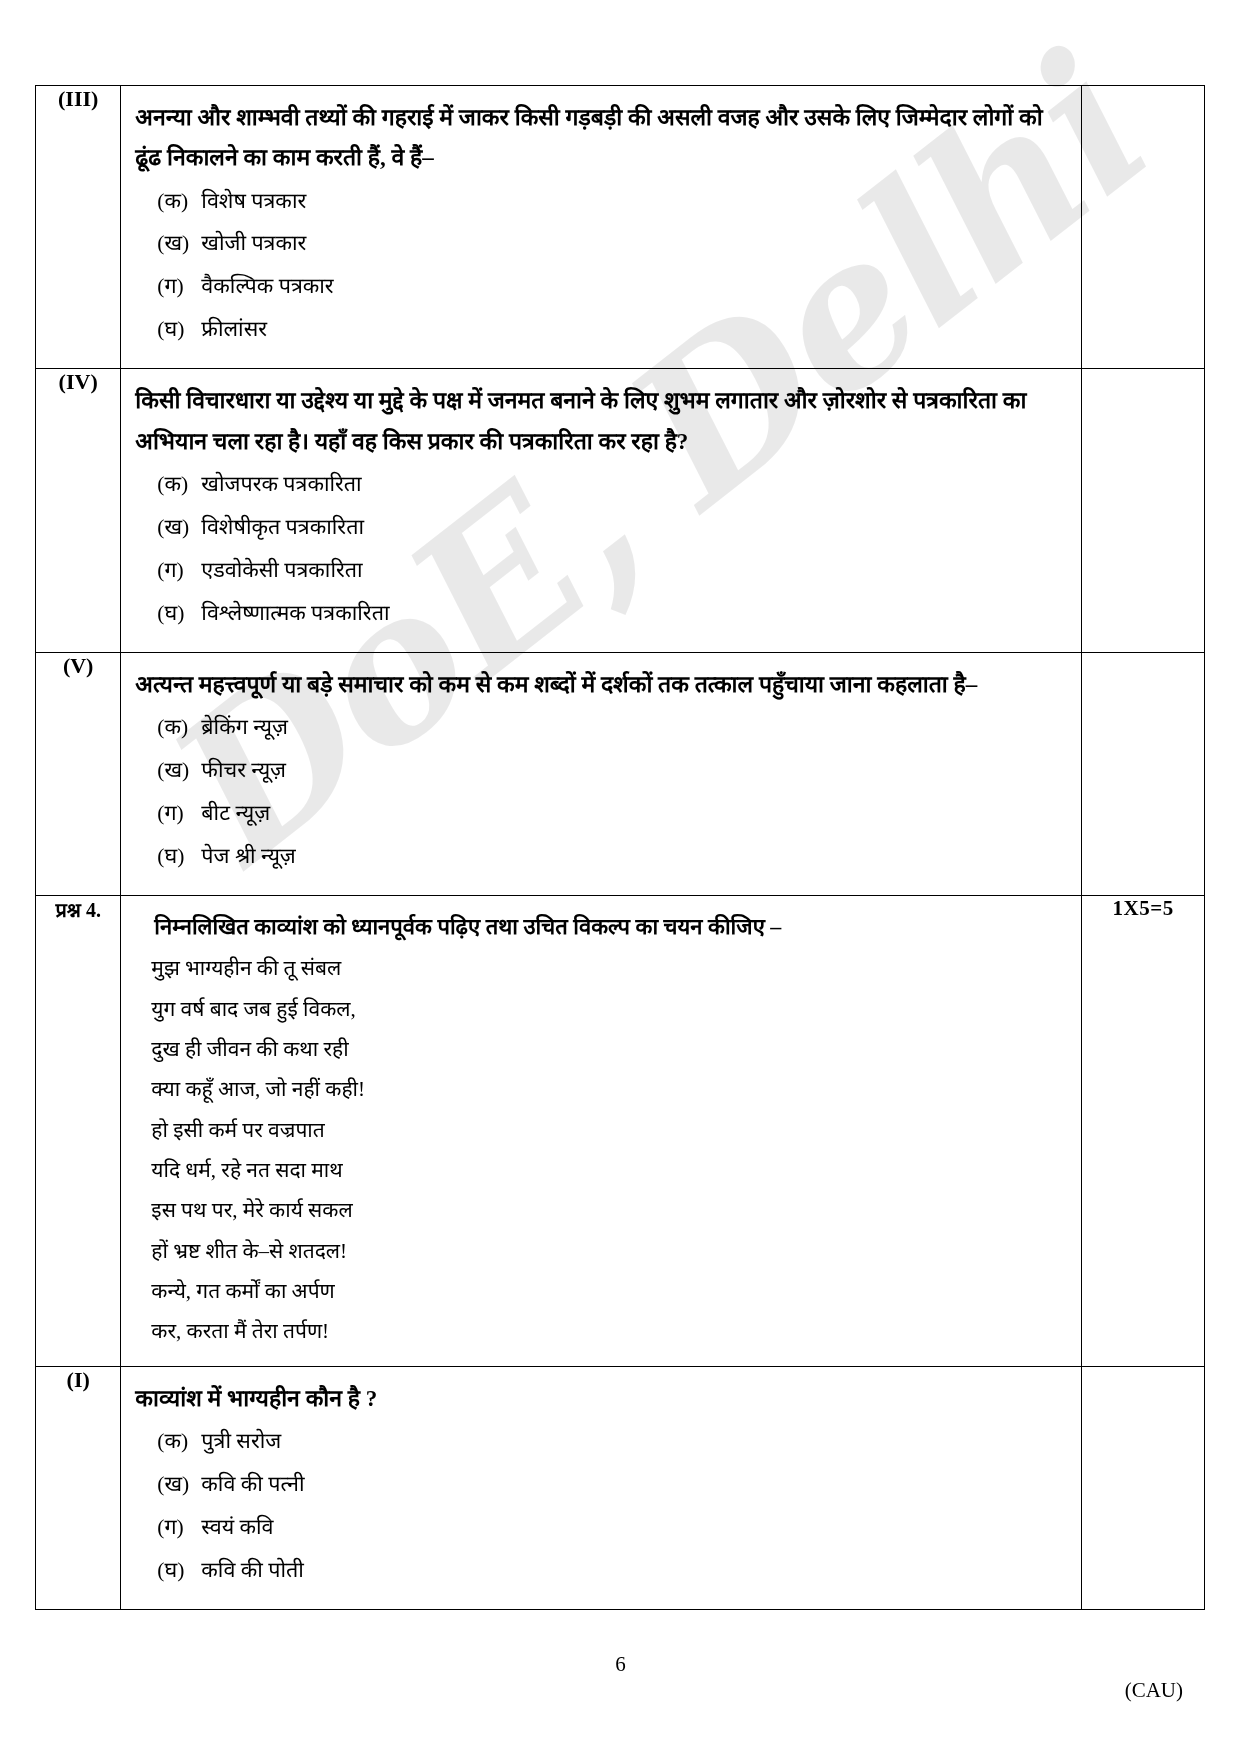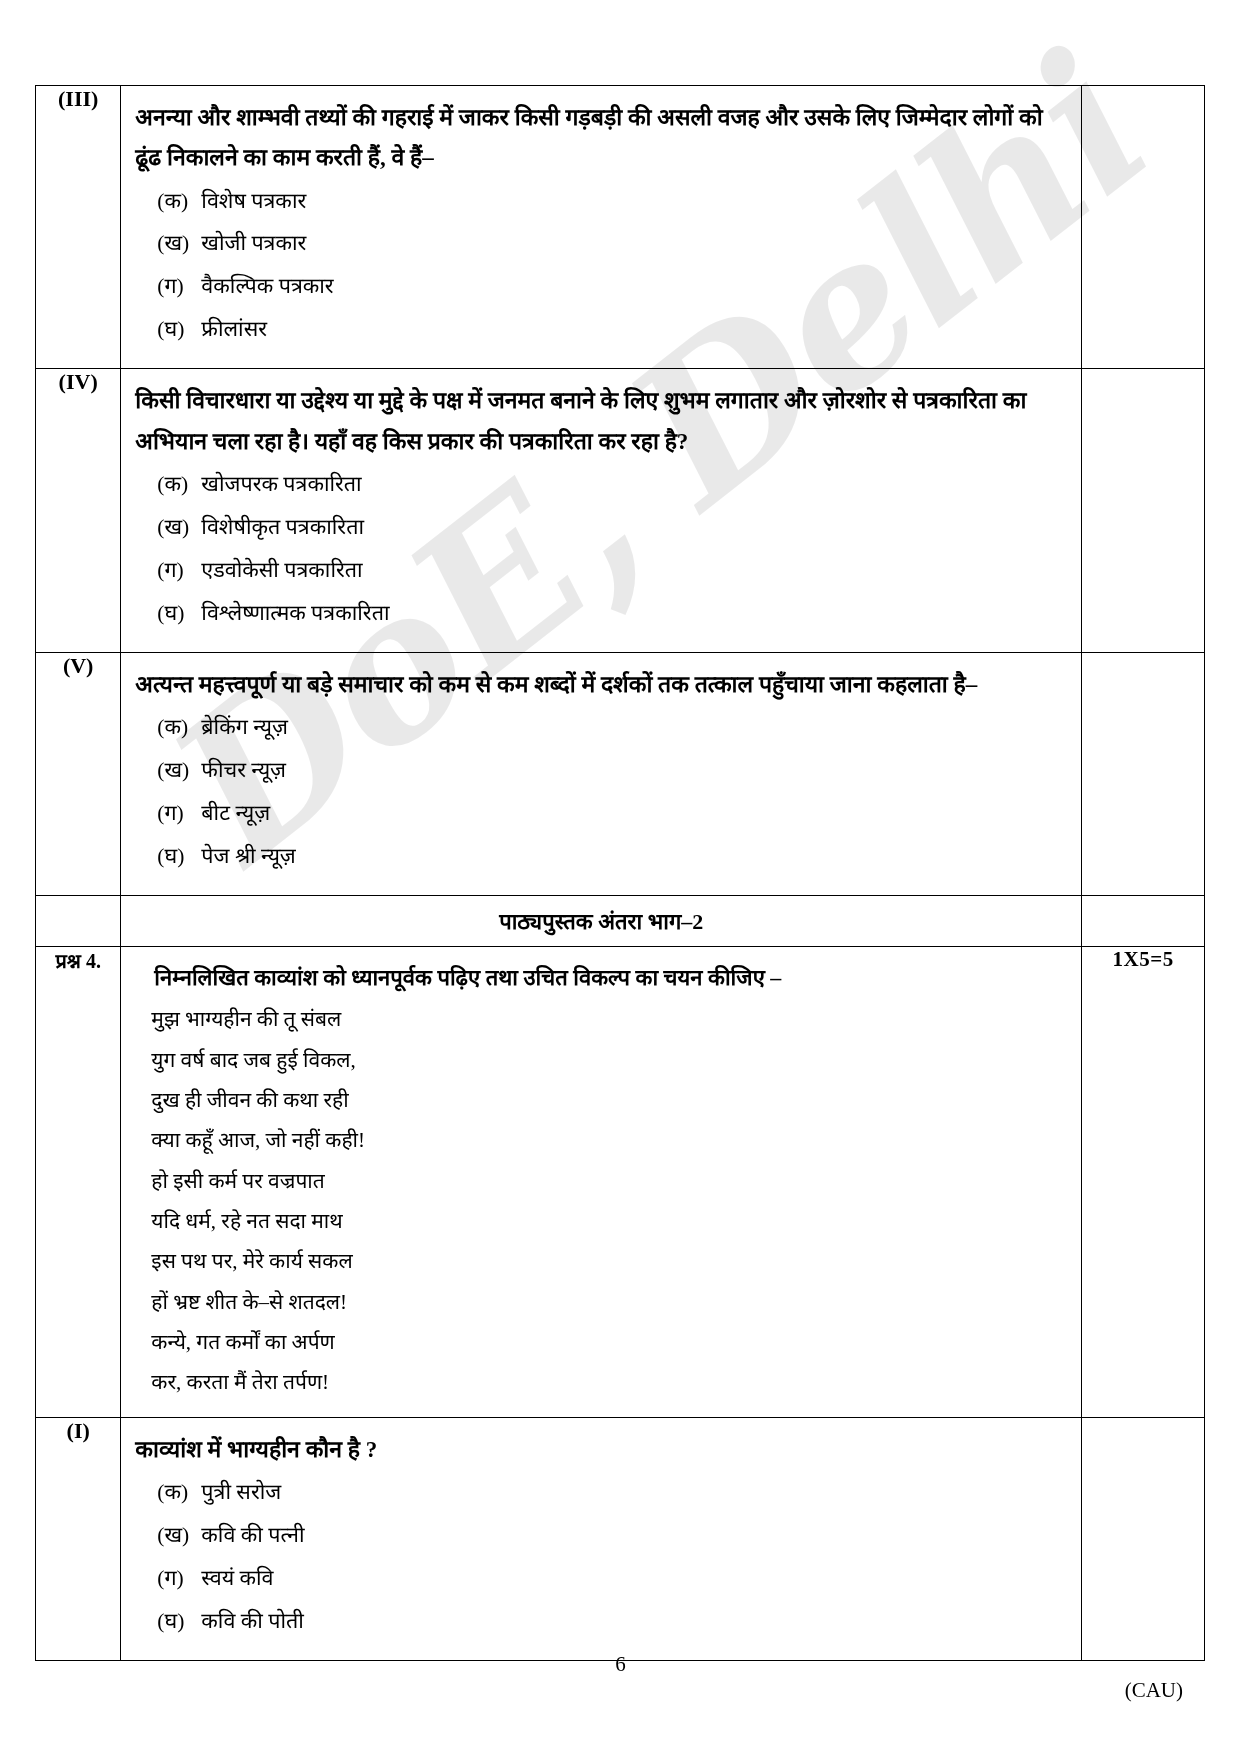--- a/index.html
+++ b/index.html
@@ -242,27 +242,20 @@
               <li>
                 <span class="lab">(घ)</span>
                 <span class="txt">पेज श्री न्यूज़</span>
               </li>
             </ol>
           </div>
         </td>
         <td class="marks"></td>
       </tr>
 
-      <tr>
-        <td>&nbsp;</td>
-        <td>
-          <div class="center-head">पाठ्यपुस्तक अंतरा भाग–2</div>
-        </td>
-        <td>&nbsp;</td>
-      </tr>
 
       <tr>
         <td class="qno small">प्रश्न 4.</td>
         <td>
           <div class="cellpad">
             <div class="stem bold">निम्नलिखित काव्यांश को ध्यानपूर्वक पढ़िए तथा उचित विकल्प का चयन कीजिए –</div>
             <div class="poem">
               <div>मुझ भाग्यहीन की तू संबल</div>
               <div>युग वर्ष बाद जब हुई विकल,</div>
               <div>दुख ही जीवन की कथा रही</div>

